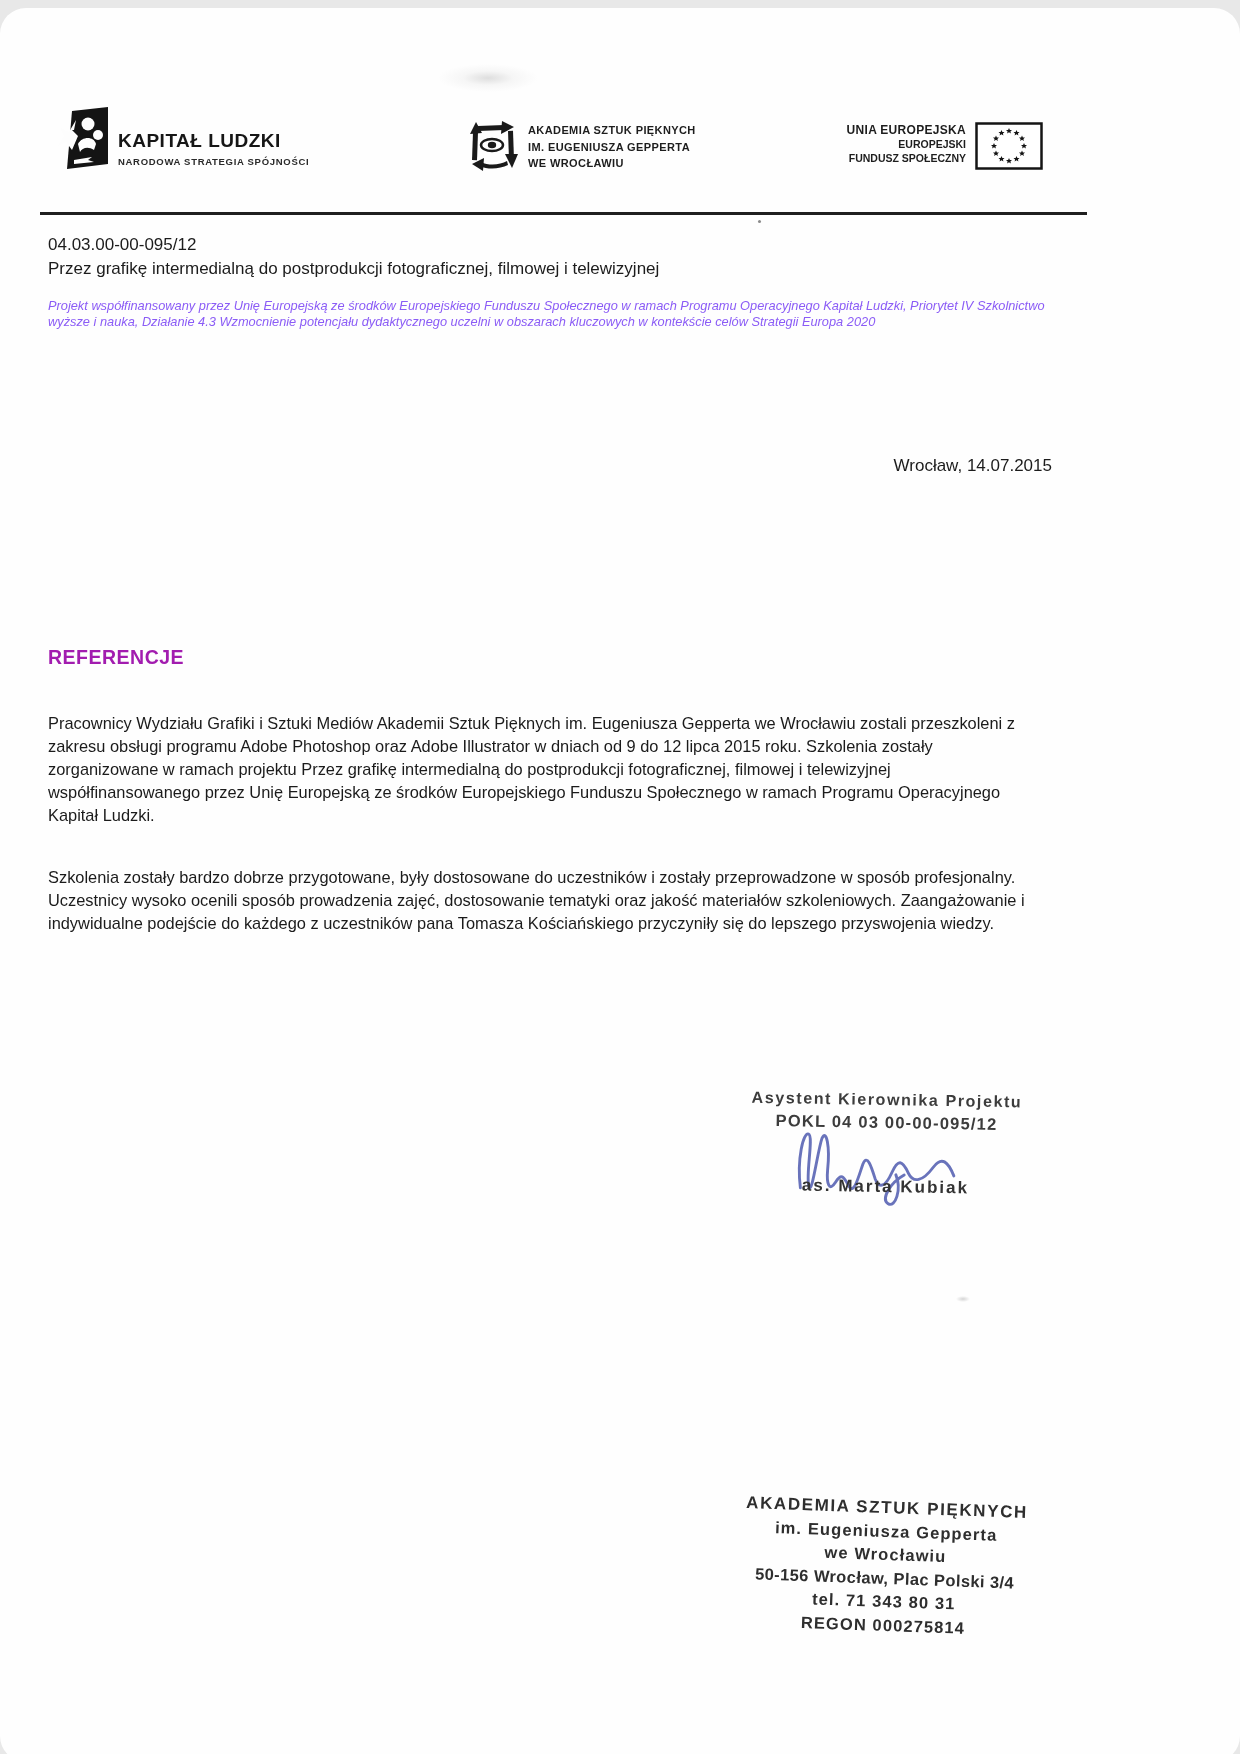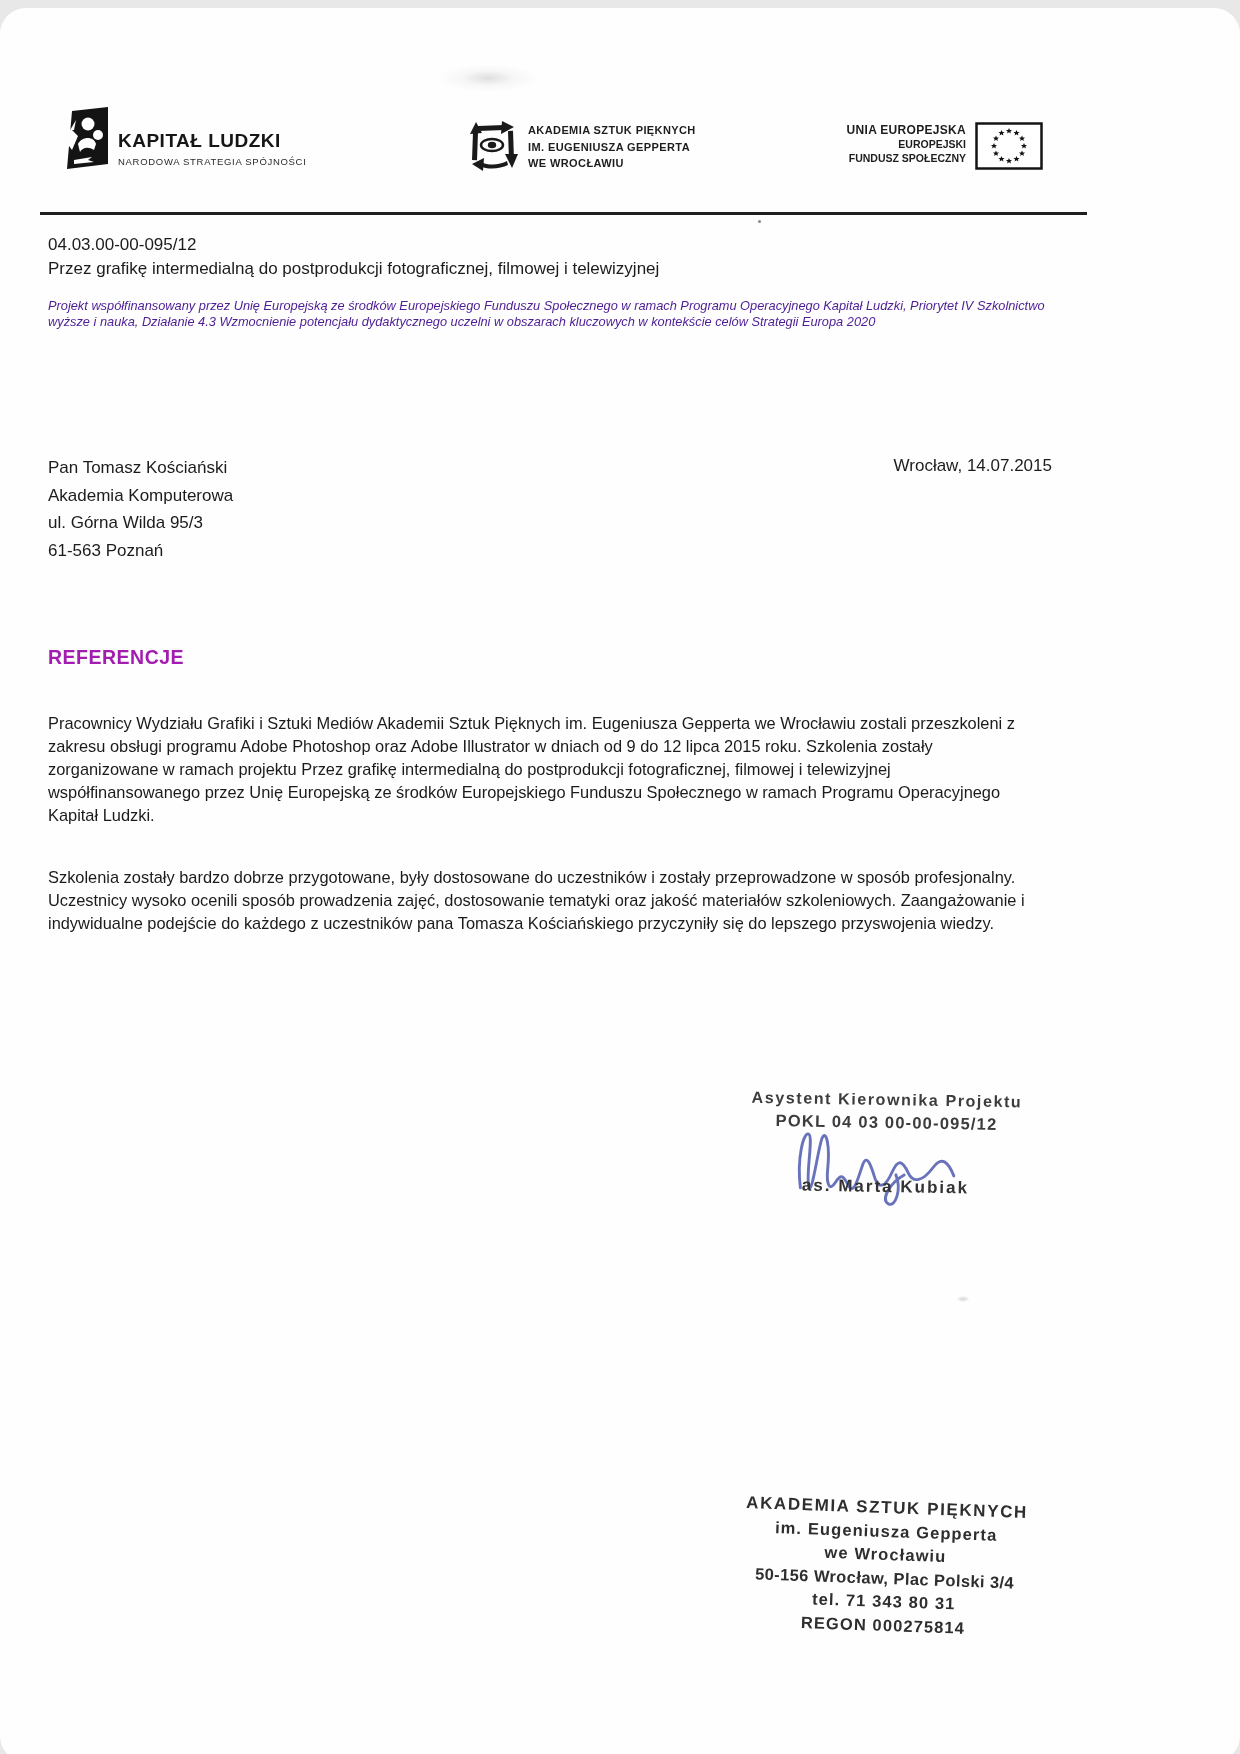--- a/index.html
+++ b/index.html
@@ -10,33 +10,33 @@
     background:#fefefe;
     font-family:"Liberation Sans","DejaVu Sans",sans-serif;
     color:#1c1c1c;
     overflow:hidden;
     border-radius:26px;
   }
   .abs{position:absolute;}
 
   
   .kl-title{font-size:19px;font-weight:bold;letter-spacing:.5px;color:#161616;}
-  .kl-sub{font-size:9.5px;letter-spacing:.7px;color:#2a2a2a;margin-top:4px;}
+  .kl-sub{font-size:9.5px;letter-spacing:.7px;color:#2a2a2a;margin-top:4px;font-weight:bold;}
   .asp-text{font-size:11px;font-weight:bold;line-height:16.5px;letter-spacing:.4px;color:#1d1d1d;}
   .eu-text{width:178px;text-align:right;color:#1d1d1d;}
   .eu-line1{font-size:12px;font-weight:bold;letter-spacing:.3px;}
   .eu-line2{font-size:10.5px;font-weight:bold;line-height:14px;}
 
   .rule{left:40px;top:204px;width:1047px;height:3px;background:#1f1f1f;}
 
   .refnum{left:48px;top:227px;font-size:17px;}
   .reftitle{left:48px;top:251px;font-size:17px;text-align:right;}
   .fund-note{
     left:48px;top:290px;width:1015px;
-    font-size:12.8px;font-style:italic;line-height:15.5px;color:#4c1d95;
+    font-size:12.8px;font-style:italic;line-height:15.5px;color:#8b5cf6;
   }
 
   .recipient{left:48px;top:446px;font-size:17px;line-height:27.5px;}
   .letter-date{top:448px;right:188px;font-size:17px;}
 
   .heading{left:48px;top:638px;font-size:19.5px;font-weight:bold;letter-spacing:.5px;color:#a21caf;}
 
   .para{left:48px;width:995px;font-size:16.4px;line-height:23px;color:#1b1b1b;}
   .para1{top:704px;}
   .para2{top:858px;}
@@ -140,26 +140,20 @@
         <use href="#st" x="26.5" y="11"></use>
     </svg>
   </div>
 
   <div class="abs rule"></div>
 
   <div class="abs refnum">04.03.00-00-095/12</div>
   <div class="abs reftitle">Przez grafikę intermedialną do postprodukcji fotograficznej, filmowej i telewizyjnej</div>
   <div class="abs fund-note">Projekt współfinansowany przez Unię Europejską ze środków Europejskiego Funduszu Społecznego w ramach Programu Operacyjnego Kapitał Ludzki, Priorytet IV Szkolnictwo wyższe i nauka, Działanie 4.3 Wzmocnienie potencjału dydaktycznego uczelni w obszarach kluczowych w kontekście celów Strategii Europa 2020</div>
 
-  <div class="abs recipient">
-    <div>Pan Tomasz Kościański</div>
-    <div>Akademia Komputerowa</div>
-    <div>ul. Górna Wilda 95/3</div>
-    <div>61-563 Poznań</div>
-  </div>
   <div class="abs letter-date">Wrocław, 14.07.2015</div>
 
   <div class="abs heading">REFERENCJE</div>
   <div class="abs para para1">Pracownicy Wydziału Grafiki i Sztuki Mediów Akademii Sztuk Pięknych im. Eugeniusza Gepperta we Wrocławiu zostali przeszkoleni z zakresu obsługi programu Adobe Photoshop oraz Adobe Illustrator w dniach od 9 do 12 lipca 2015 roku. Szkolenia zostały zorganizowane w ramach projektu Przez grafikę intermedialną do postprodukcji fotograficznej, filmowej i telewizyjnej współfinansowanego przez Unię Europejską ze środków Europejskiego Funduszu Społecznego w ramach Programu Operacyjnego Kapitał Ludzki.</div>
   <div class="abs para para2">Szkolenia zostały bardzo dobrze przygotowane, były dostosowane do uczestników i zostały przeprowadzone w sposób profesjonalny. Uczestnicy wysoko ocenili sposób prowadzenia zajęć, dostosowanie tematyki oraz jakość materiałów szkoleniowych. Zaangażowanie i indywidualne podejście do każdego z uczestników pana Tomasza Kościańskiego przyczyniły się do lepszego przyswojenia wiedzy.</div>
 
   <div class="abs sig-stamp">
     <div class="sig-role">Asystent Kierownika Projektu</div>
     <div class="sig-proj">POKL 04 03 00-00-095/12</div>
     <div class="sig-scribble">

